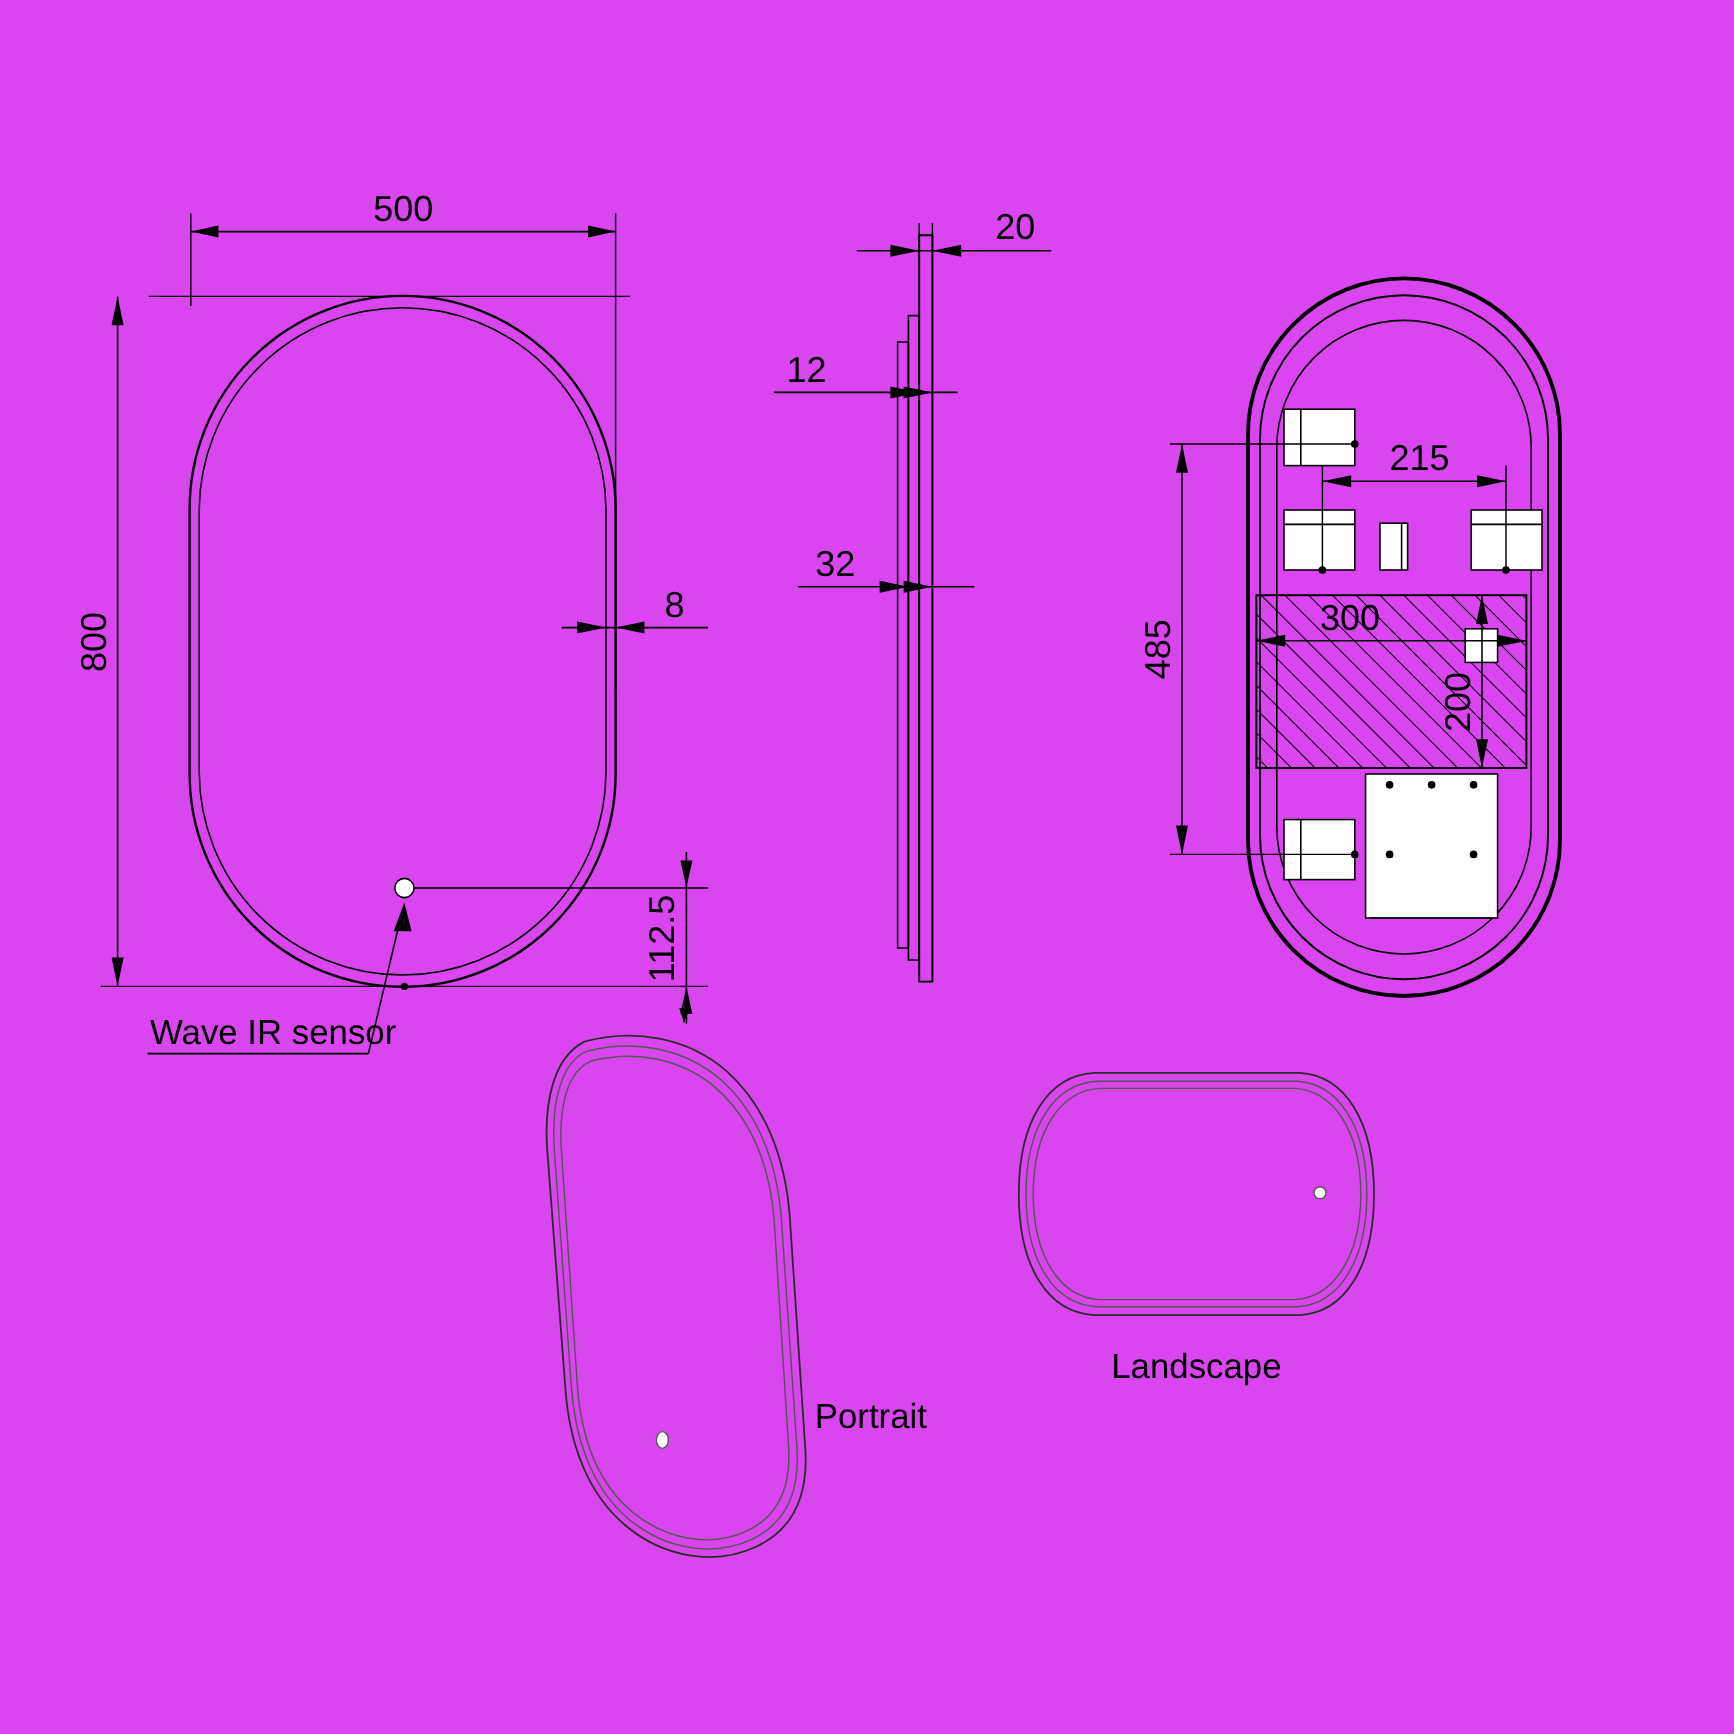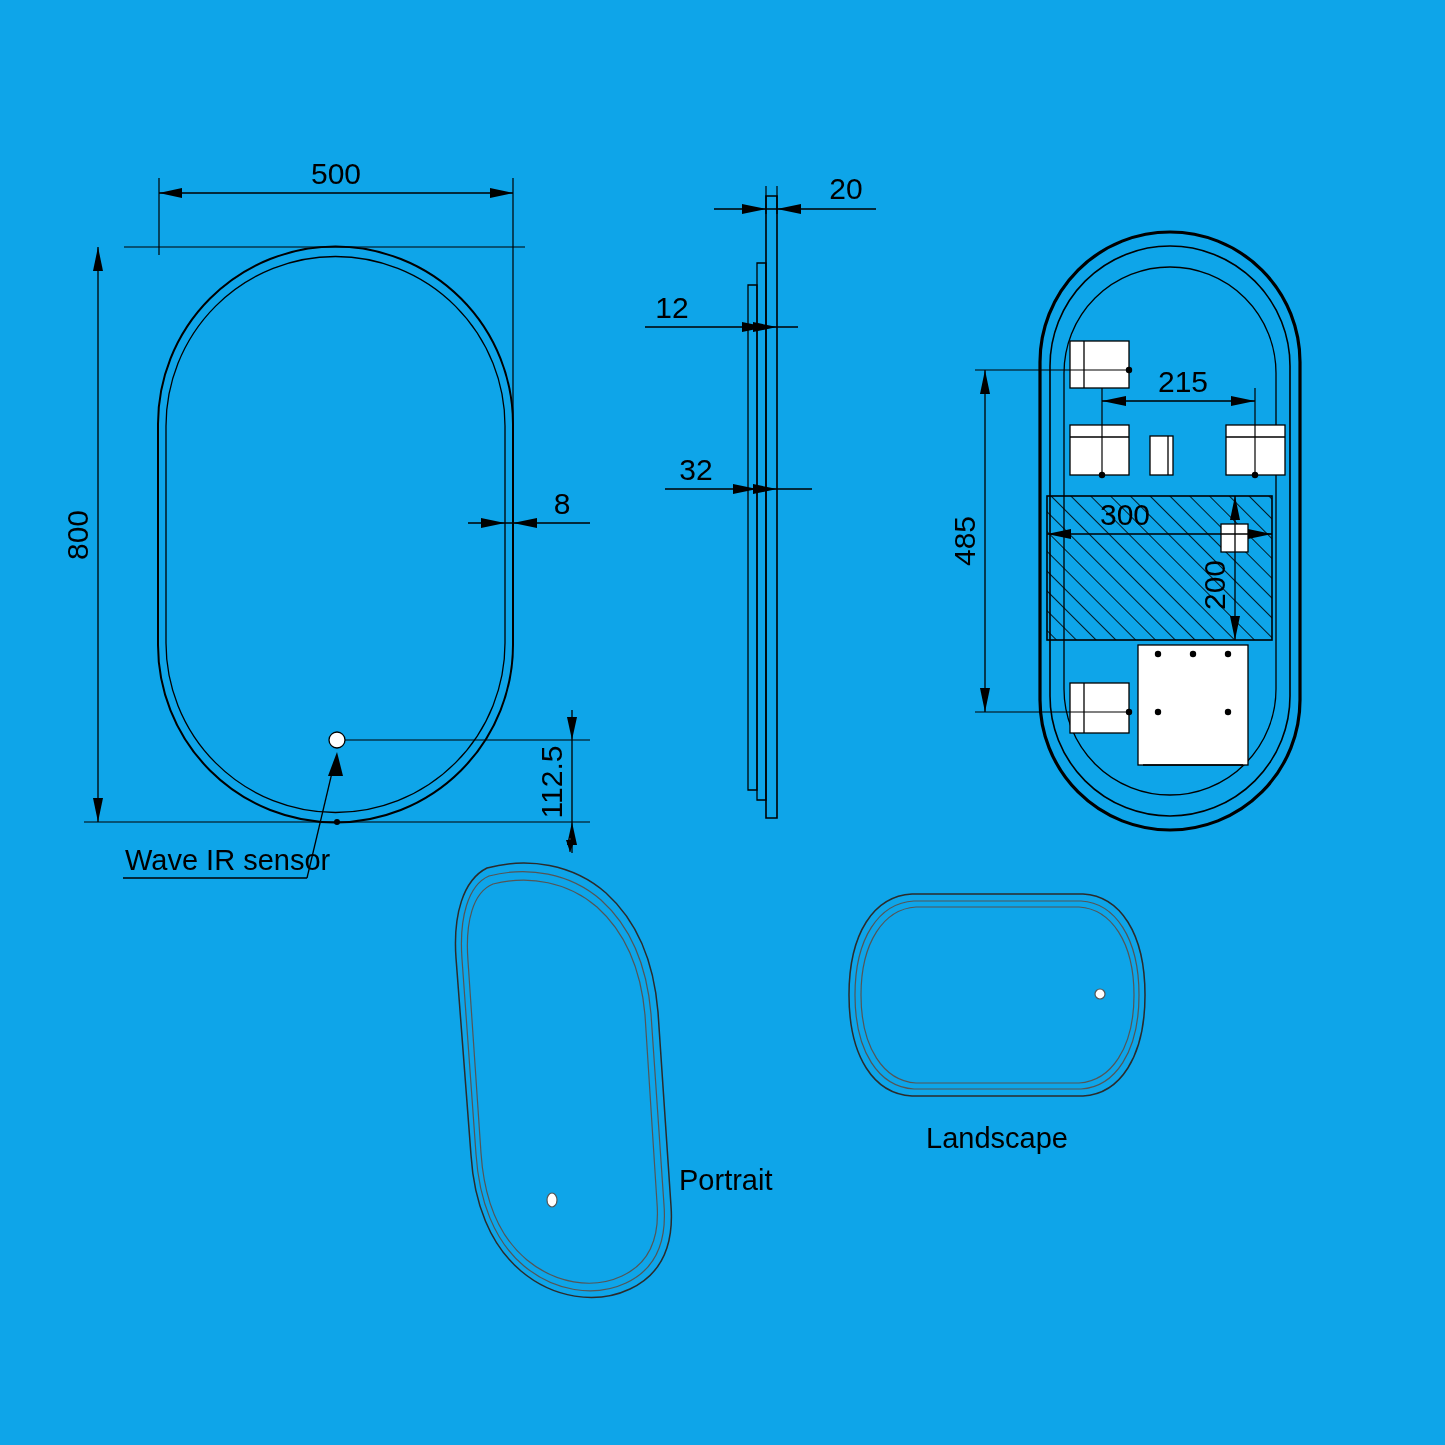--- a/index.html
+++ b/index.html
@@ -11,21 +11,21 @@
   body {
     width: 1445px;
     height: 1445px;
     font-family: "Liberation Sans", sans-serif;
     overflow: hidden;
   }
   #drawing-root {
     position: relative;
     width: 1445px;
     height: 1445px;
-    background: #0ea5e9;
+    background: #d946ef;
   }
   svg.sheet {
     position: absolute;
     top: 0;
     left: 0;
     width: 1445px;
     height: 1445px;
   }
   text {
     font-family: "Liberation Sans", sans-serif;

